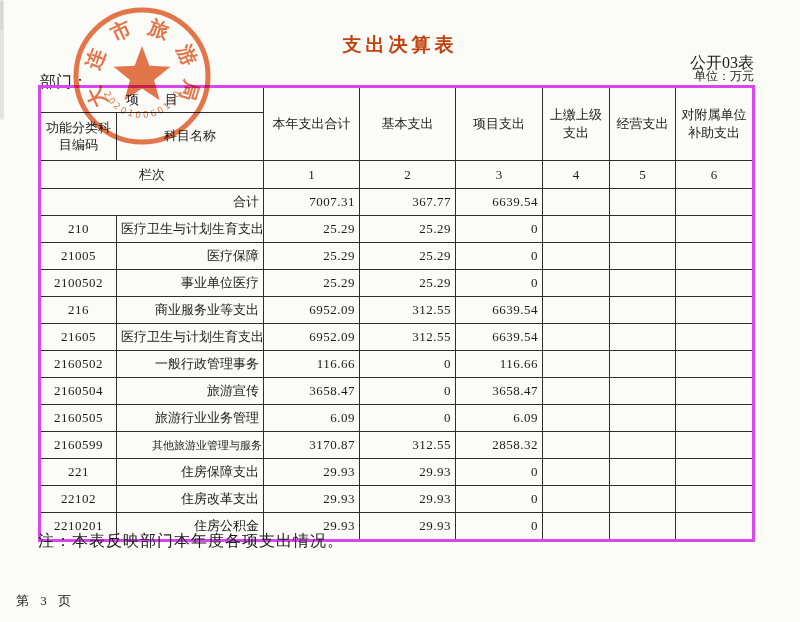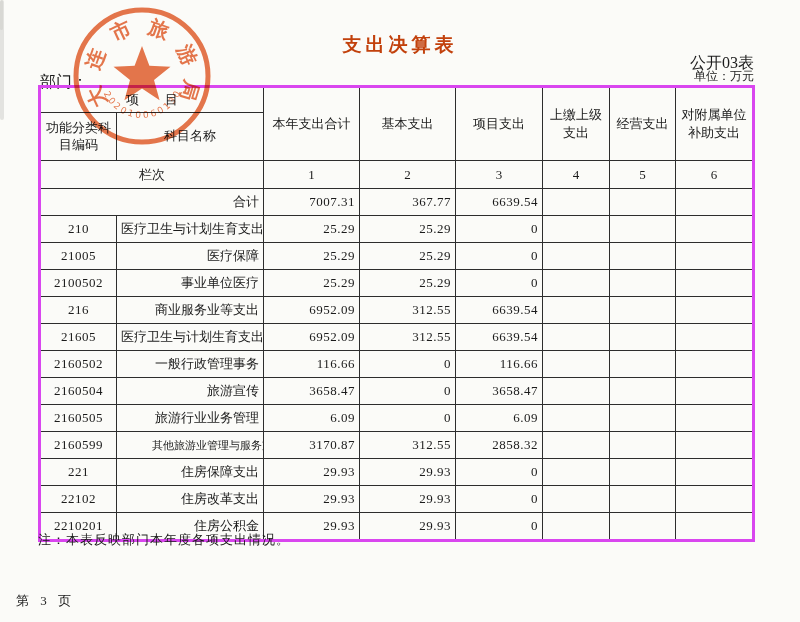--- a/index.html
+++ b/index.html
@@ -38,21 +38,21 @@
   tr.lanci td{height:27px;text-align:center;}
   tr.r td{height:26px;}
   td.merged{text-align:right;}
   td.code{text-align:center;padding-left:6px;letter-spacing:.5px;}
   td.name{text-align:right;padding-left:4px;white-space:nowrap;}
   td.name.indent{padding-left:35px;}
   td.name.small{font-size:11px;}
   td.num{text-align:right;padding-right:5px;font-size:13.5px;letter-spacing:.5px;}
   td.cnum{text-align:center;font-size:13.5px;}
 
-  .note{position:absolute;left:38px;top:531px;font-size:13px;letter-spacing:1px;}
+  .note{position:absolute;left:38px;top:531px;font-size:16px;letter-spacing:1px;}
   .page-num{position:absolute;left:16px;top:592px;width:100%;
     font-size:13px;letter-spacing:4px;}
 
   .seal{
     position:absolute;left:57px;top:0;width:170px;height:160px;
     mix-blend-mode:multiply;opacity:.88;pointer-events:none;
   }
 </style>
 </head>
 <body>

